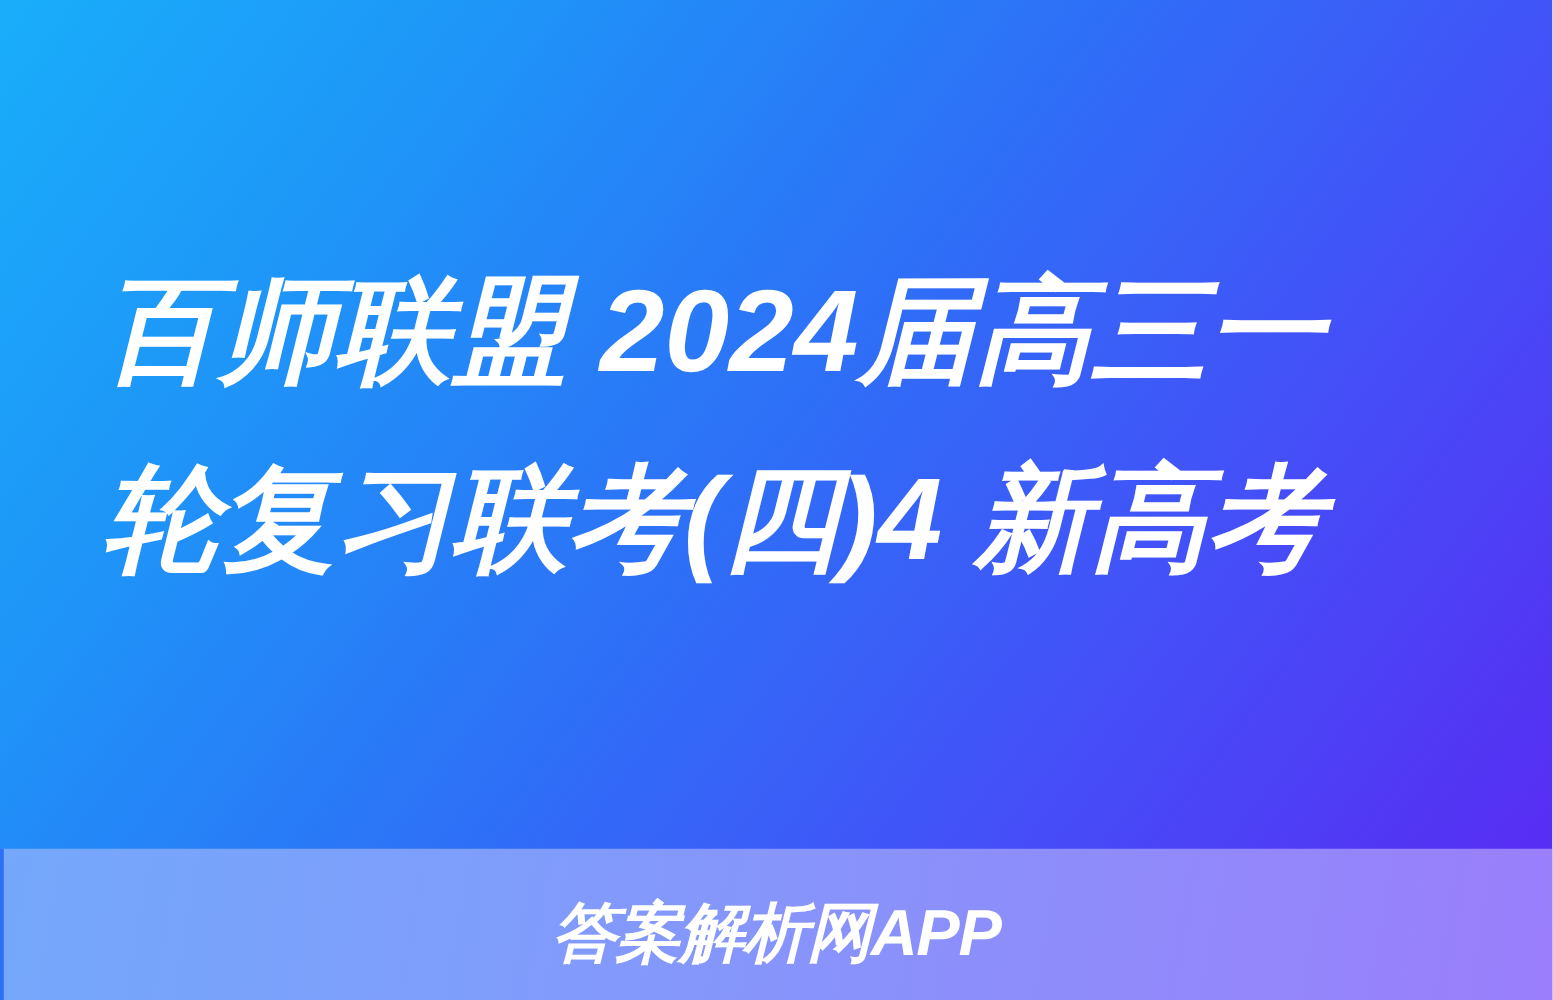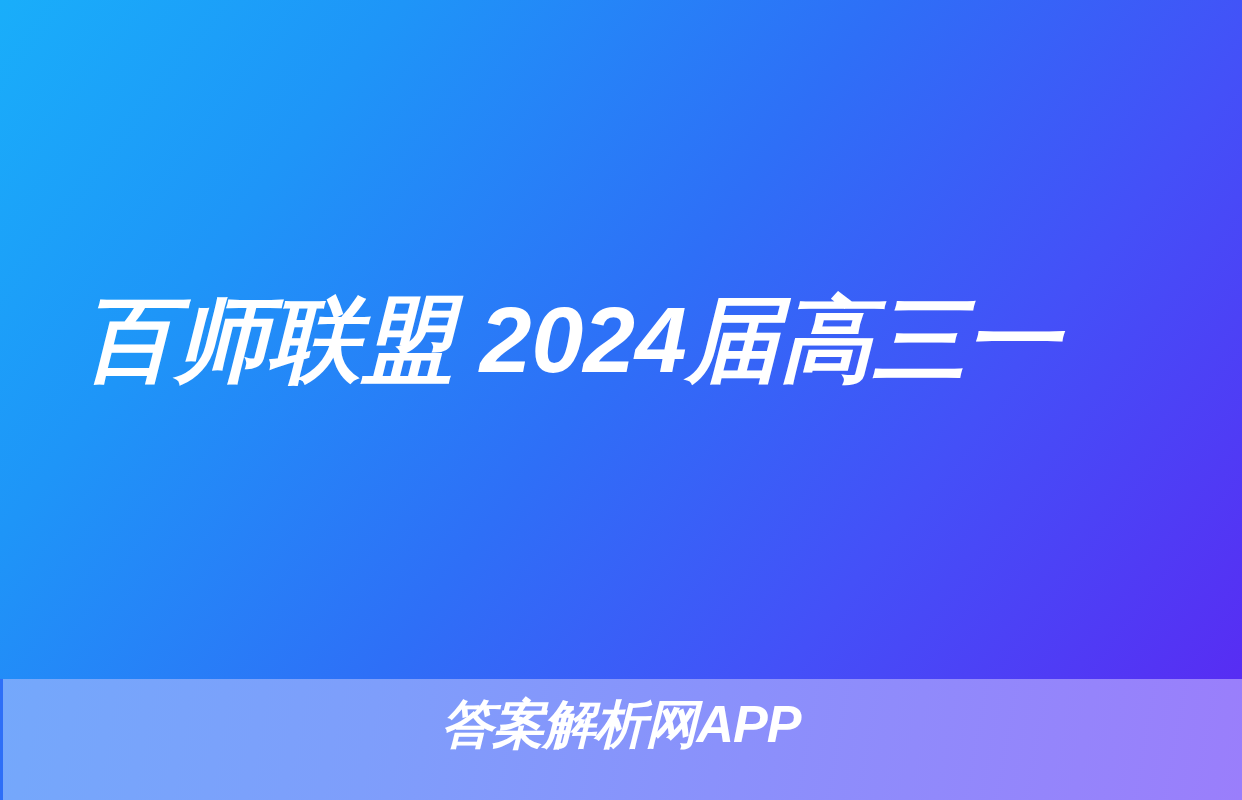--- a/index.html
+++ b/index.html
@@ -59,20 +59,21 @@
 
   
   #footer-band {
     position: absolute;
     left: 0;
     top: 679px;
     width: 1242px;
     height: 121px;
     background: linear-gradient(100deg, #74A8FB 0%, #7E9EFB 30%, #8B90FB 60%, #9A7EFB 100%);
     display: flex;
+    align-items: center;
     justify-content: center;
   }
 
   #footer-band::before {
     content: "";
     position: absolute;
     left: 0;
     top: 0;
     width: 3px;
     height: 121px;
@@ -91,20 +92,21 @@
   }
 </style>
 </head>
 <body>
 
 <div id="poster">
 
   <div id="hero">
     <div id="title-block">
       <span class="title-line line1">百师联盟 2024届高三一</span>
+      <span class="title-line line2">轮复习联考(四)4 新高考</span>
     </div>
   </div>
 
   <div id="footer-band">
     <div id="watermark">答案解析网APP</div>
   </div>
 
 </div>
 
 </body></html>

